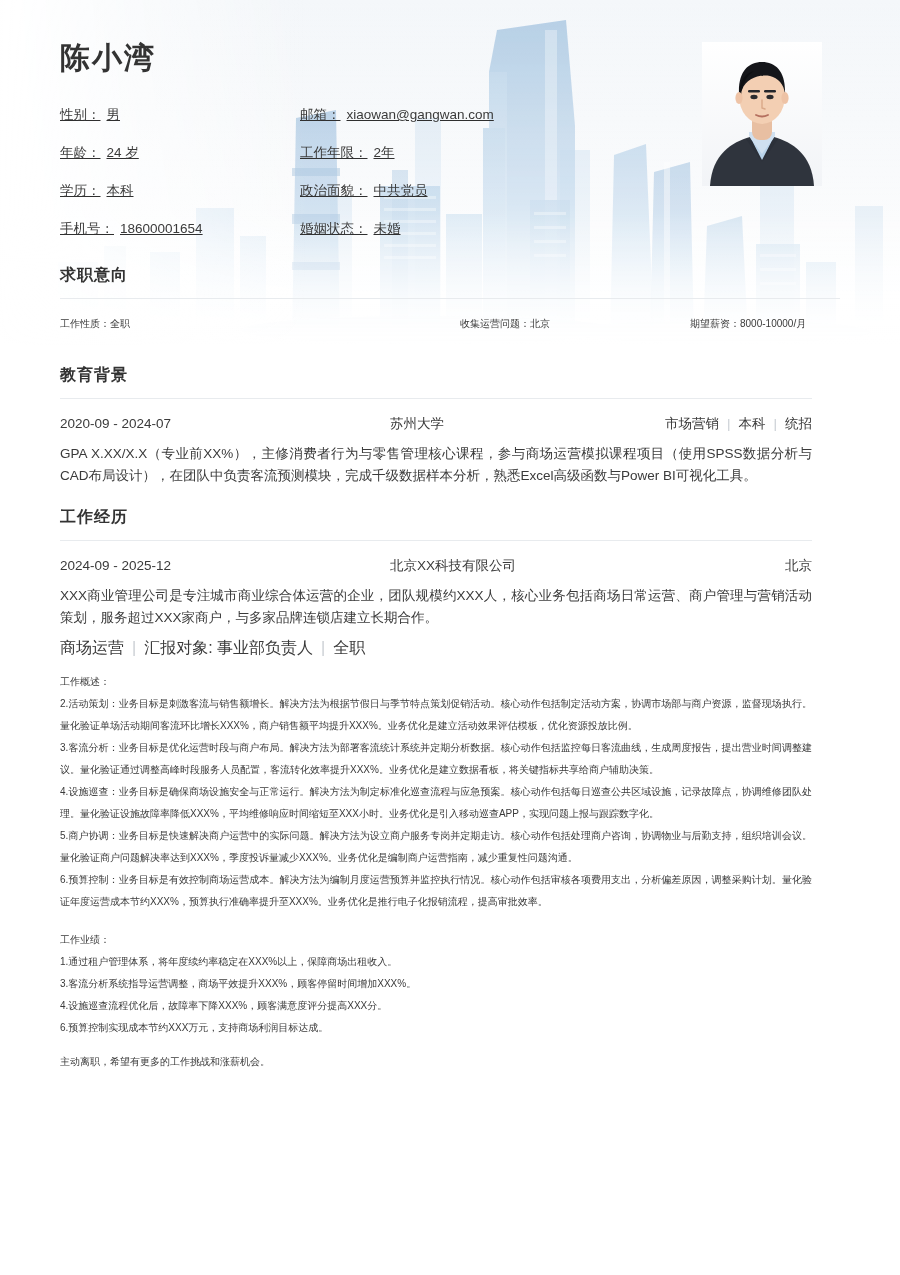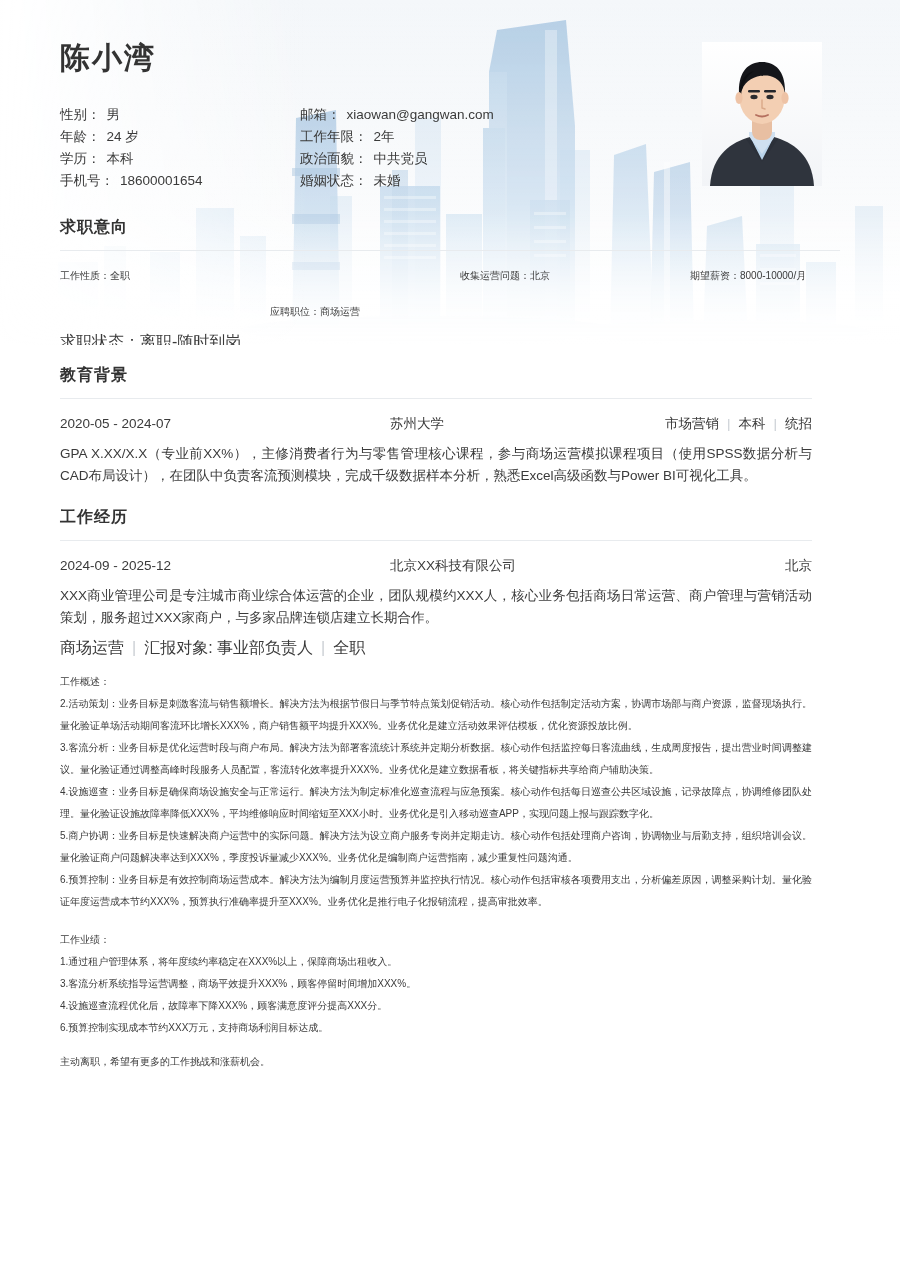--- a/index.html
+++ b/index.html
@@ -43,22 +43,23 @@
   .name {
     font-size: 30px;
     font-weight: bold;
     letter-spacing: 2px;
     color: #333333;
     margin-bottom: 26px;
   }
   .info-grid {
     display: grid;
     grid-template-columns: 240px 1fr;
-    row-gap: 2px;
+    row-gap: 18px;
     width: 560px;
+    text-decoration: underline;
   }
   .info-item {
     font-size: 13.5px;
     color: #3a3a3a;
     line-height: 20px;
     white-space: nowrap;
   }
   .info-item .k { color: #3a3a3a; }
   .info-item .v { color: #3a3a3a; margin-left: 6px; }
 
@@ -347,21 +348,21 @@
       </div>
     </div>
   </div>
 
   <div class="section">
     <div class="spacer-20"></div>
     <div class="sec-title">教育背景</div>
     <div class="sec-rule"></div>
 
     <div class="row3">
-      <div class="left">2020-05 - 2024-07</div>
+      <div class="left">2020-09 - 2024-07</div>
       <div class="mid">苏州大学</div>
       <div class="right">
         <span>市场营销</span><span class="sep">|</span><span>本科</span><span class="sep">|</span><span>统招</span>
       </div>
     </div>
 
     <div class="para">GPA X.XX/X.X（专业前XX%），主修消费者行为与零售管理核心课程，参与商场运营模拟课程项目（使用SPSS数据分析与CAD布局设计），在团队中负责客流预测模块，完成千级数据样本分析，熟悉Excel高级函数与Power BI可视化工具。</div>
   </div>
 
   <div class="section">

